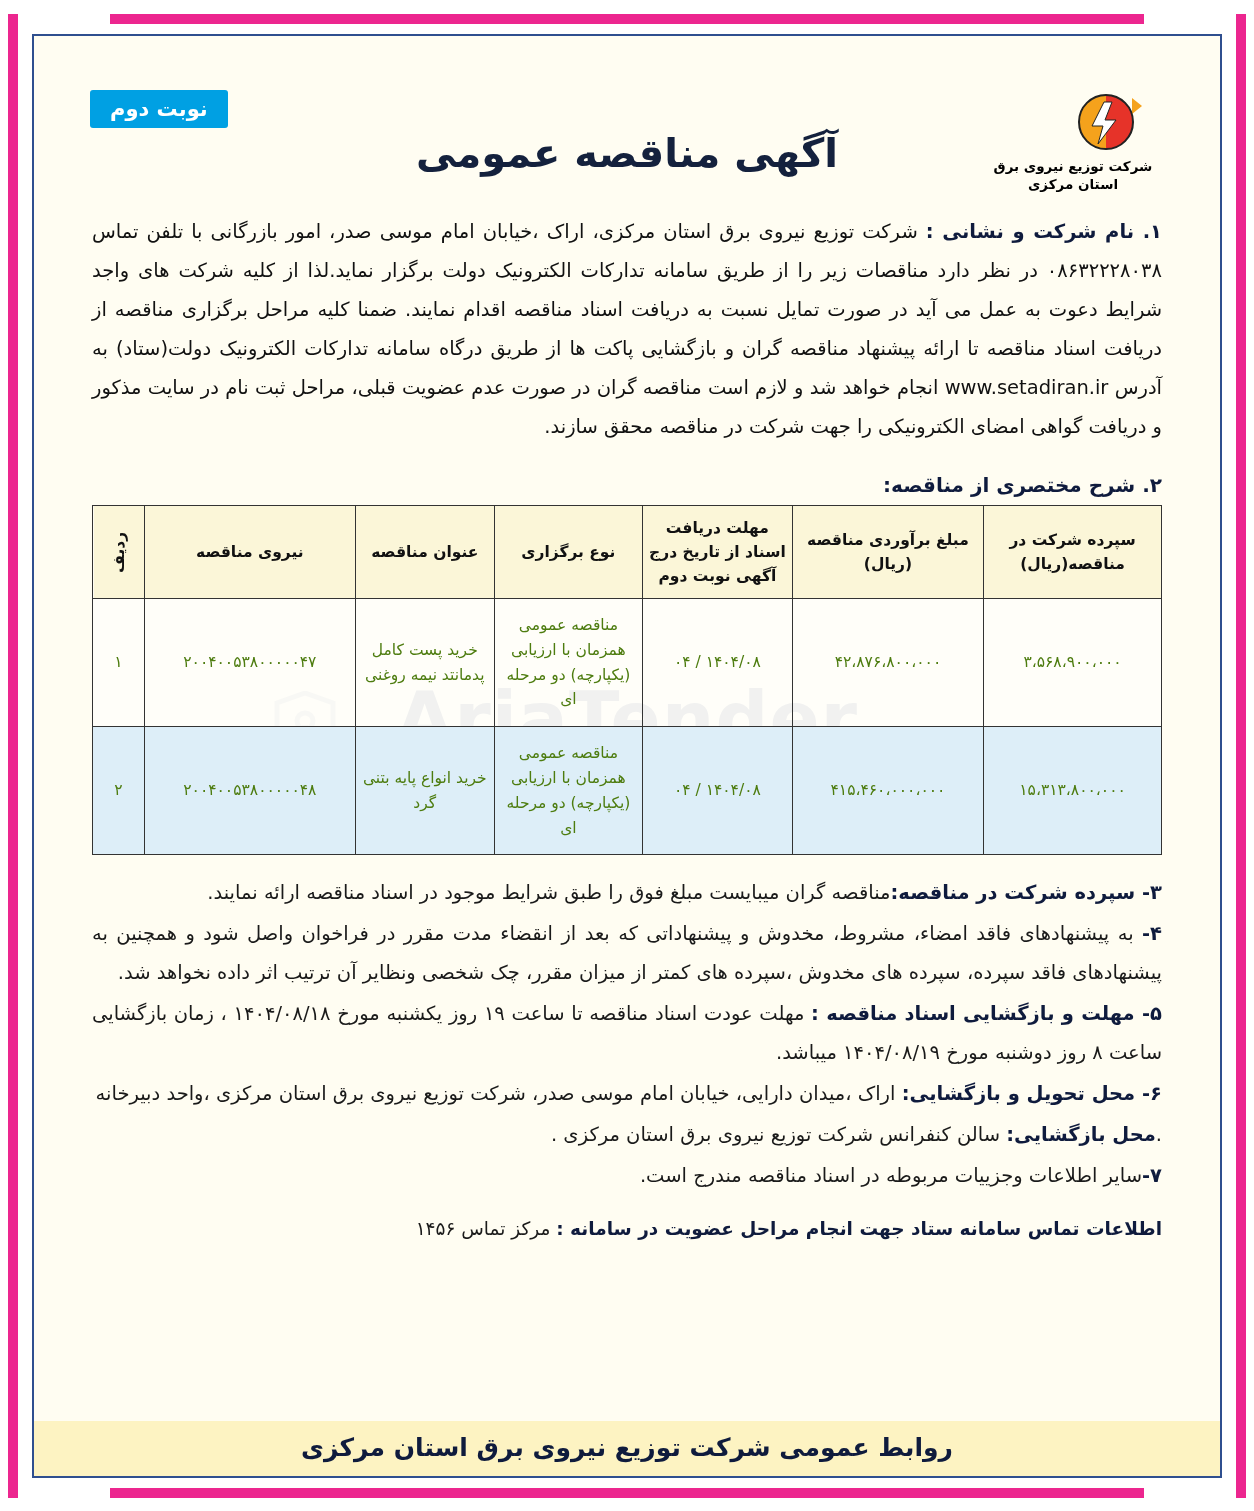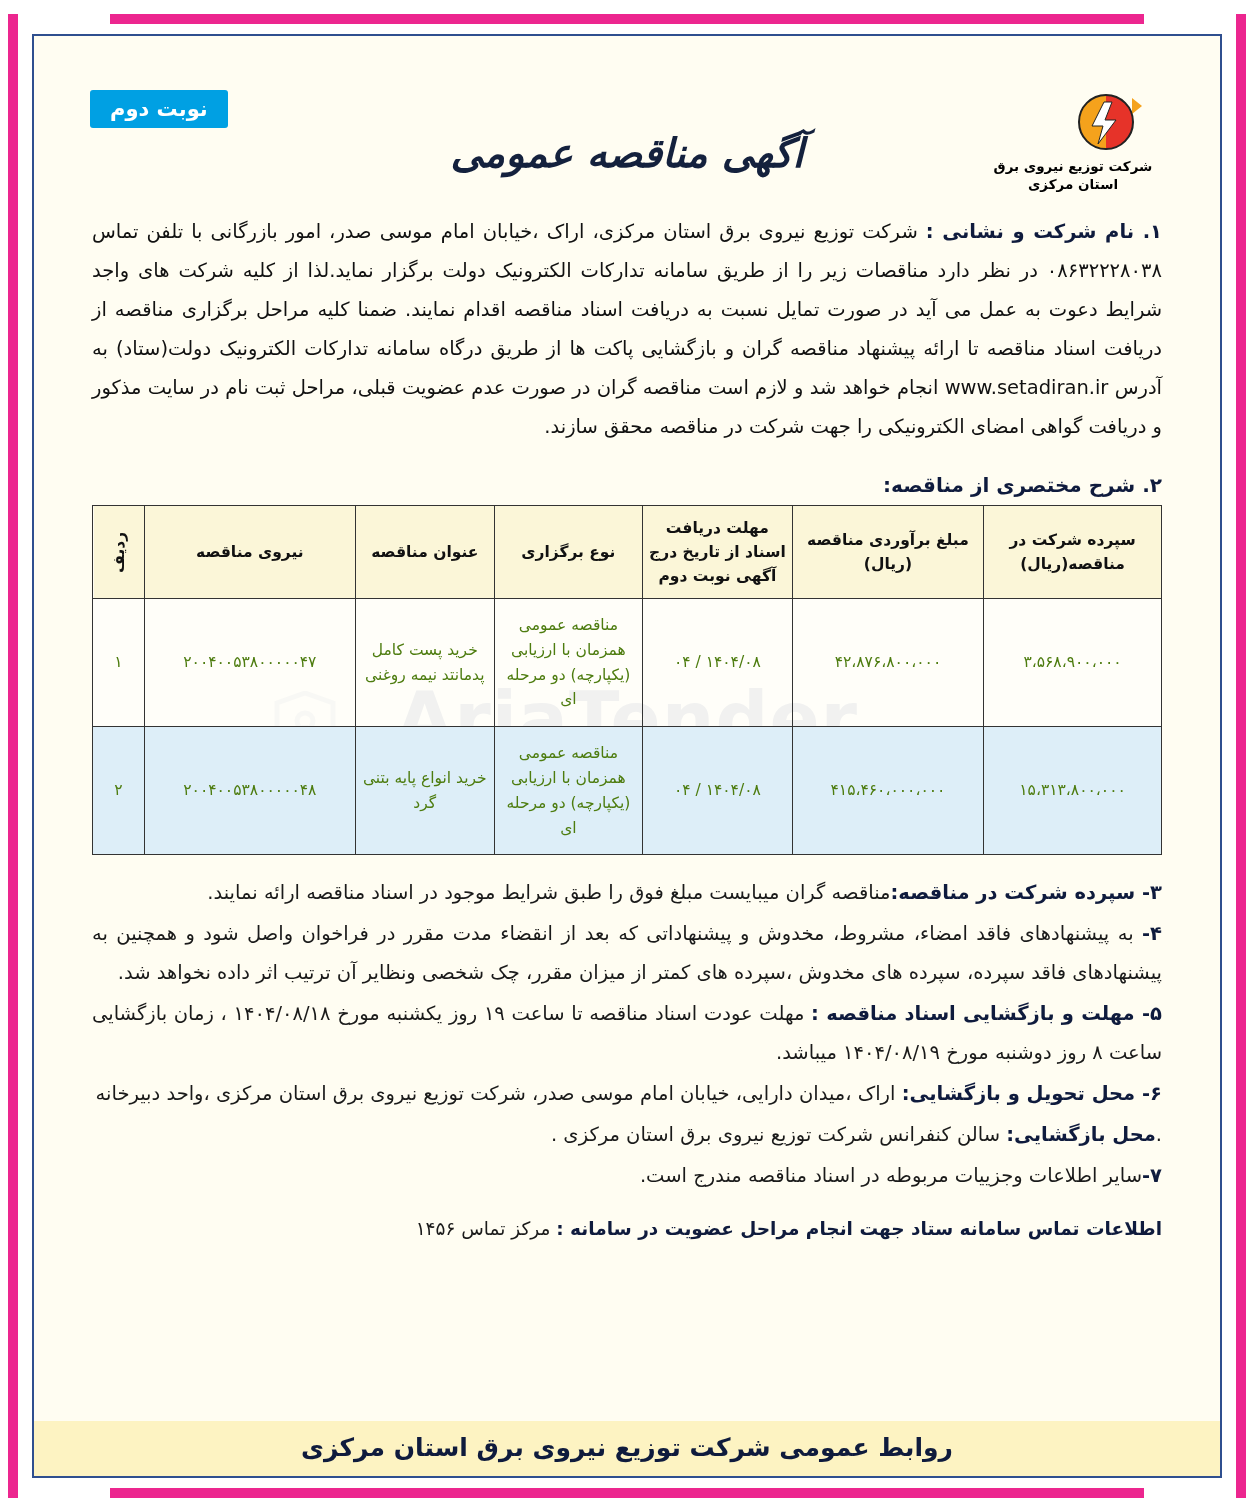--- a/index.html
+++ b/index.html
@@ -62,21 +62,20 @@
     position:absolute;right:auto;left:40px;top:38px;
     background:#00a0e3;color:#fff;font-weight:bold;font-size:21px;
     padding:7px 20px;border-radius:3px;
     letter-spacing:0;
   }
   .main-title{
     position:absolute;left:0;right:0;top:78px;
     text-align:center;
     font-size:40px;font-weight:bold;color:#14213d;
     letter-spacing:0;
-    font-style:italic;
   }
   .logo{
     position:absolute;right:36px;top:40px;width:190px;height:112px;
   }
   .logo-mark{
     position:absolute;right:22px;top:0;width:74px;height:64px;
   }
   .logo-text{
     position:absolute;right:0;top:66px;width:190px;text-align:center;
     font-size:13.5px;color:#000000;font-weight:bold;line-height:1.3;

